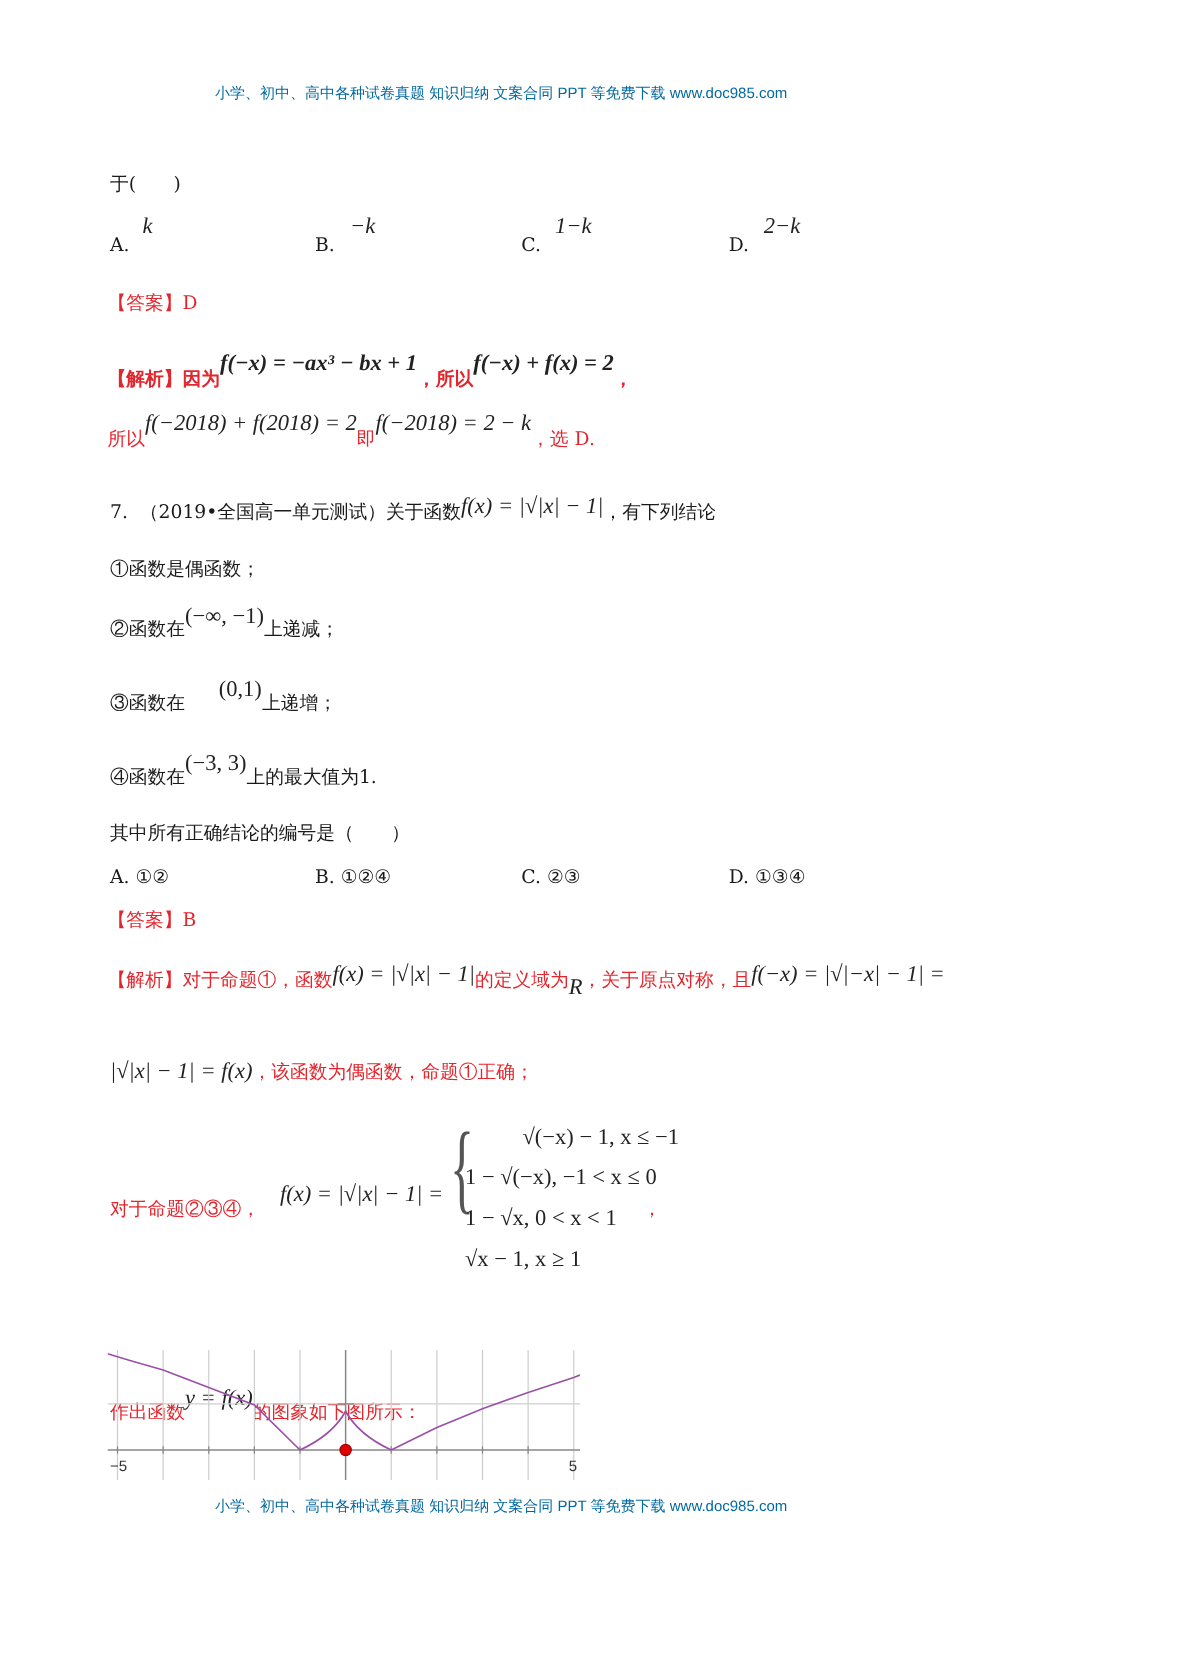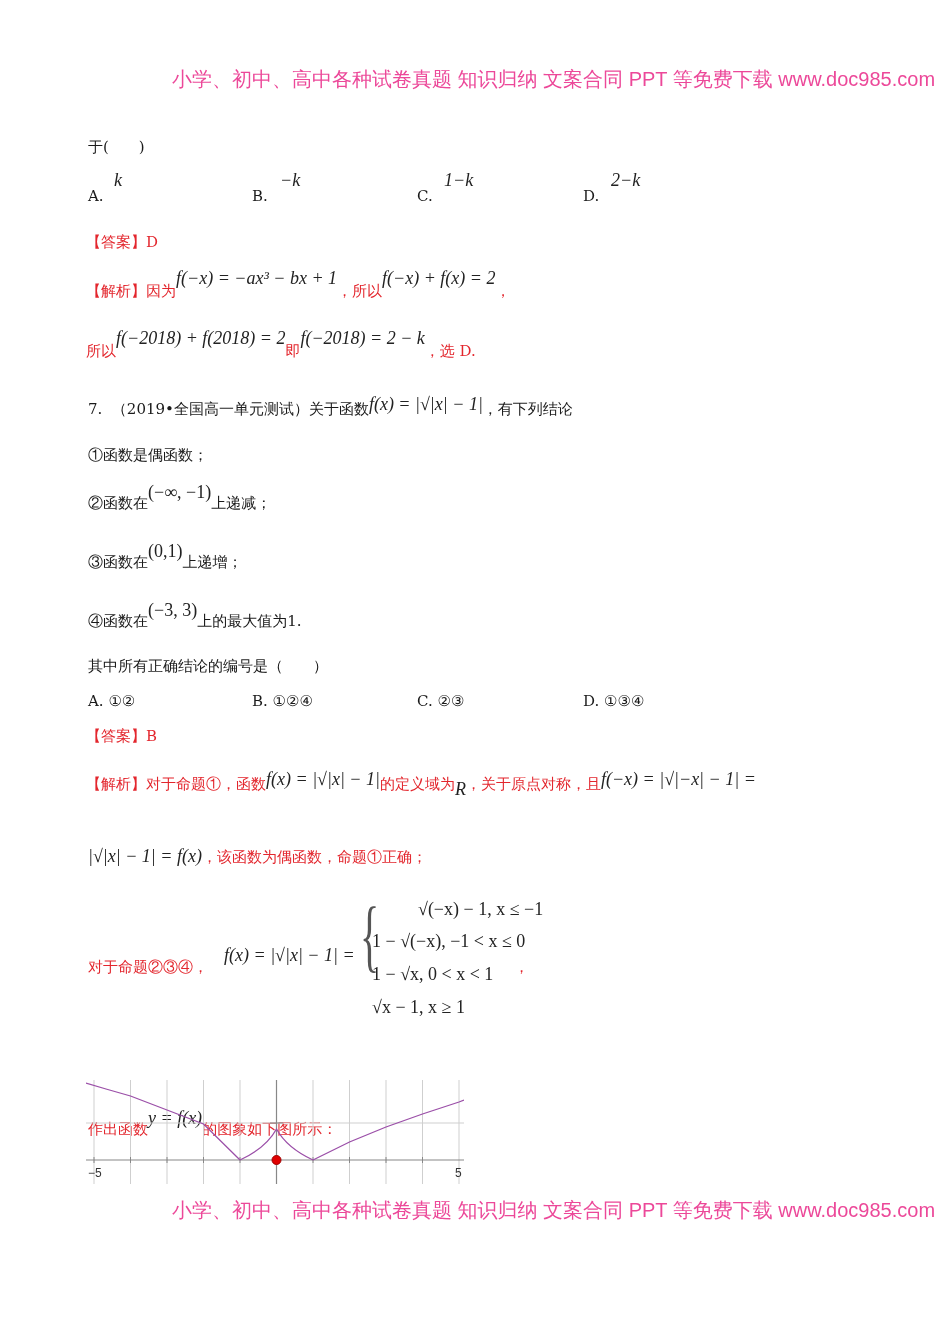--- a/index.html
+++ b/index.html
@@ -1,19 +1,19 @@
 <!DOCTYPE html>
 <html><head>
 <meta charset="utf-8">
 <style>
   html, body { margin:0; padding:0; background:#ffffff; }
   body { width:950px; height:1344px; position:relative; overflow:hidden;
          font-family:"DejaVu Serif","Liberation Serif",serif; color:#1a1a1a; }
   .abs { position:absolute; white-space:nowrap; }
-  .hdr { font-family:"Liberation Sans","DejaVu Sans",sans-serif; font-size:20px; color:#ec4899; }
+  .hdr { font-family:"Liberation Sans","DejaVu Sans",sans-serif; font-size:12px; color:#0369a1; }
   .t { font-size:15px; }
   .red { color:#e3262d; }
   .m { font-family:"Liberation Serif","DejaVu Serif",serif; font-style:italic; font-size:18px; color:#222; }
   .mn { font-family:"Liberation Serif","DejaVu Serif",serif; font-style:normal; font-size:18px; color:#222; }
   .brace { font-family:"Liberation Serif",serif; font-size:80px; line-height:80px; color:#555; transform:scaleX(0.5); transform-origin:left top; }
   .graph { position:absolute; left:86px; top:1080px; }
 </style>
 </head>
 <body>
 
@@ -29,40 +29,40 @@
   <div class="abs t" style="left:417px;top:187px;">C.</div>
   <div class="abs m" style="left:444px;top:170px;">1−k</div>
   <div class="abs t" style="left:583px;top:187px;">D.</div>
   <div class="abs m" style="left:611px;top:170px;">2−k</div>
 </div>
 
 <div class="abs t red" style="left:86px;top:233px;">
   <span>【答案】</span><span>D</span>
 </div>
 
-<div class="abs t red" style="left:86px;top:280px;">
+<div class="abs t red" style="left:86px;top:292px;font-weight:bold;">
   <span>【解析】</span><span>因为</span><span class="m" style="position:relative;top:-12px;">f(−x) = −ax³ − bx + 1</span><span>，所以</span><span class="m" style="position:relative;top:-12px;">f(−x) + f(x) = 2</span><span>，</span>
 </div>
 
 <div class="abs t red" style="left:86px;top:340px;">
   <span>所以</span><span class="m" style="position:relative;top:-12px;">f(−2018) + f(2018) = 2</span><span>即</span><span class="m" style="position:relative;top:-12px;">f(−2018) = 2 − k</span><span>，选 D.</span>
 </div>
 
 <div class="abs t" style="left:88px;top:398px;">
   <span>7.</span>&nbsp;&nbsp;<span>（2019•全国高一单元测试）关于函数</span><span class="m" style="position:relative;top:-4px;">f(x) = |√|x| − 1|</span><span>，有下列结论</span>
 </div>
 
 <div class="abs t" style="left:88px;top:446px;">
   <span>①函数是偶函数；</span>
 </div>
 <div class="abs t" style="left:88px;top:492px;">
   <span>②函数在</span><span class="mn" style="position:relative;top:-10px;">(−∞, −1)</span><span>上递减；</span>
 </div>
 <div class="abs t" style="left:88px;top:551px;">
-  <span>③函数在</span><span class="mn" style="position:relative;top:-10px;">(0,1)</span><span>上递增；</span>
+  <span>③函数在</span><span class="mn" style="position:relative;top:-10px;margin-left:27px;">(0,1)</span><span>上递增；</span>
 </div>
 <div class="abs t" style="left:88px;top:610px;">
   <span>④函数在</span><span class="mn" style="position:relative;top:-10px;">(−3, 3)</span><span>上的最大值为1.</span>
 </div>
 
 <div class="abs t" style="left:88px;top:657px;">其中所有正确结论的编号是（　　）</div>
 
 <div>
   <div class="abs t" style="left:88px;top:692px;"><span>A.</span> <span>①②</span></div>
   <div class="abs t" style="left:252px;top:692px;"><span>B.</span> <span>①②④</span></div>

